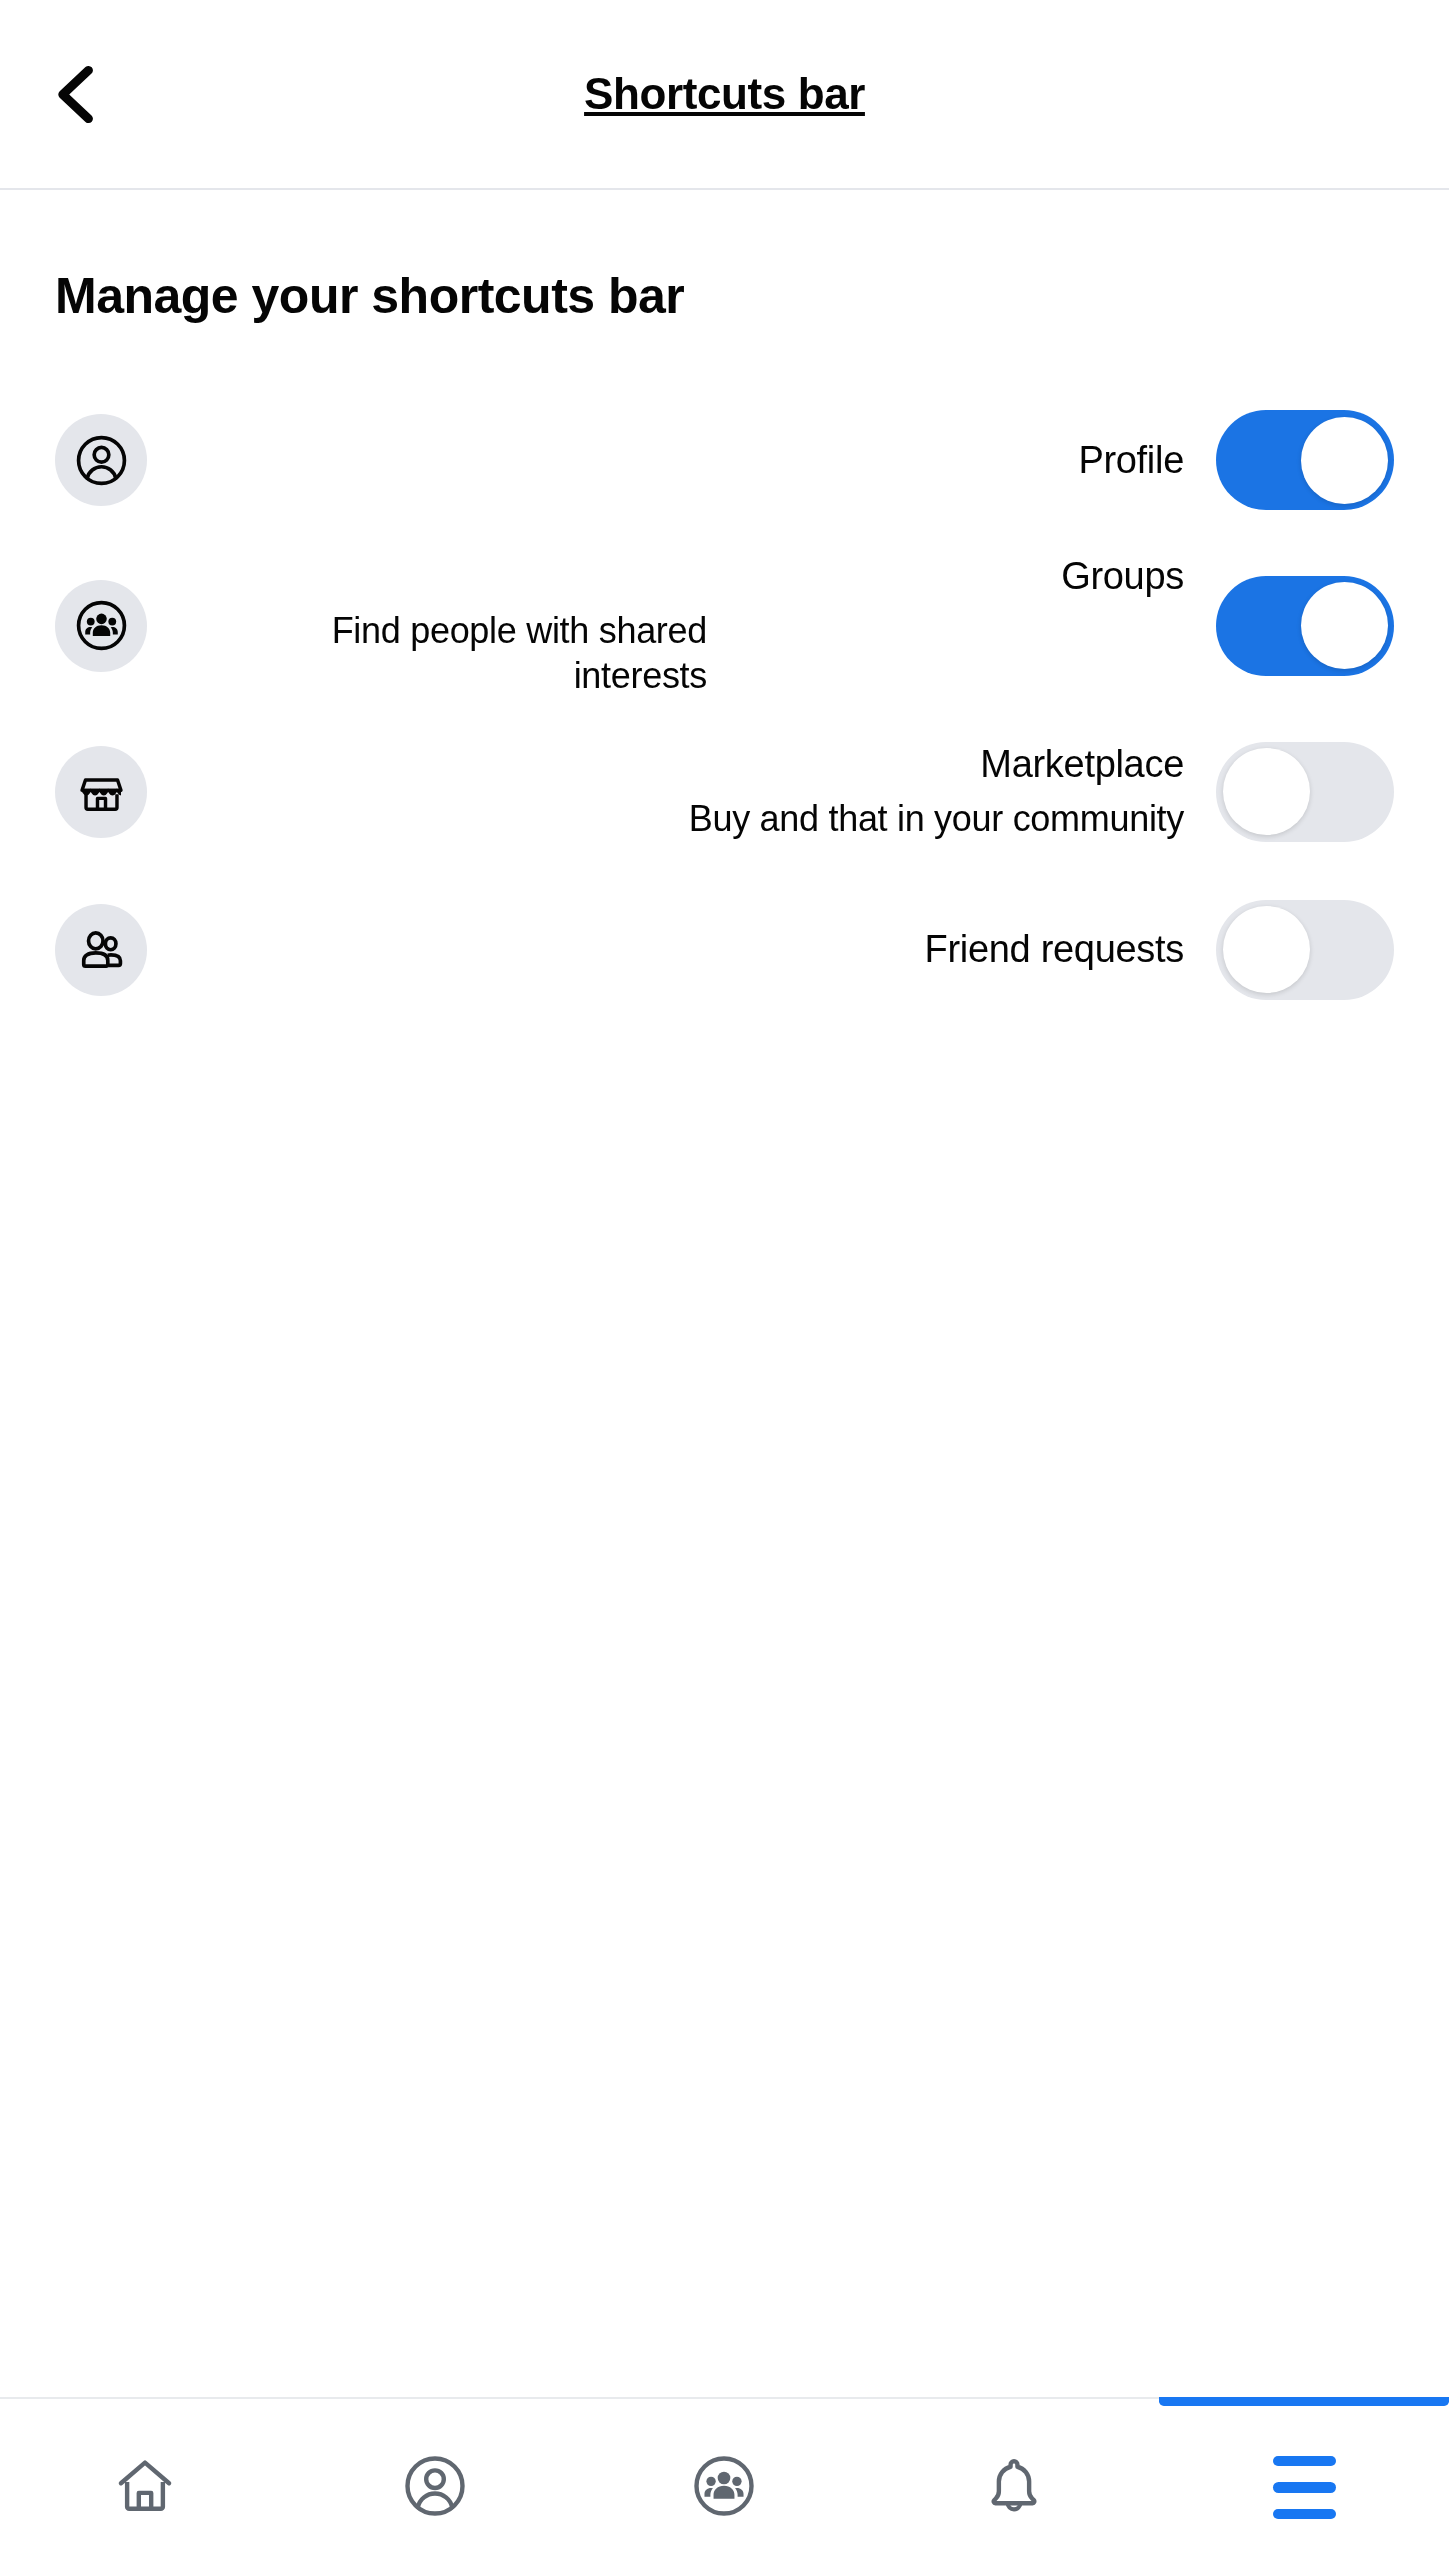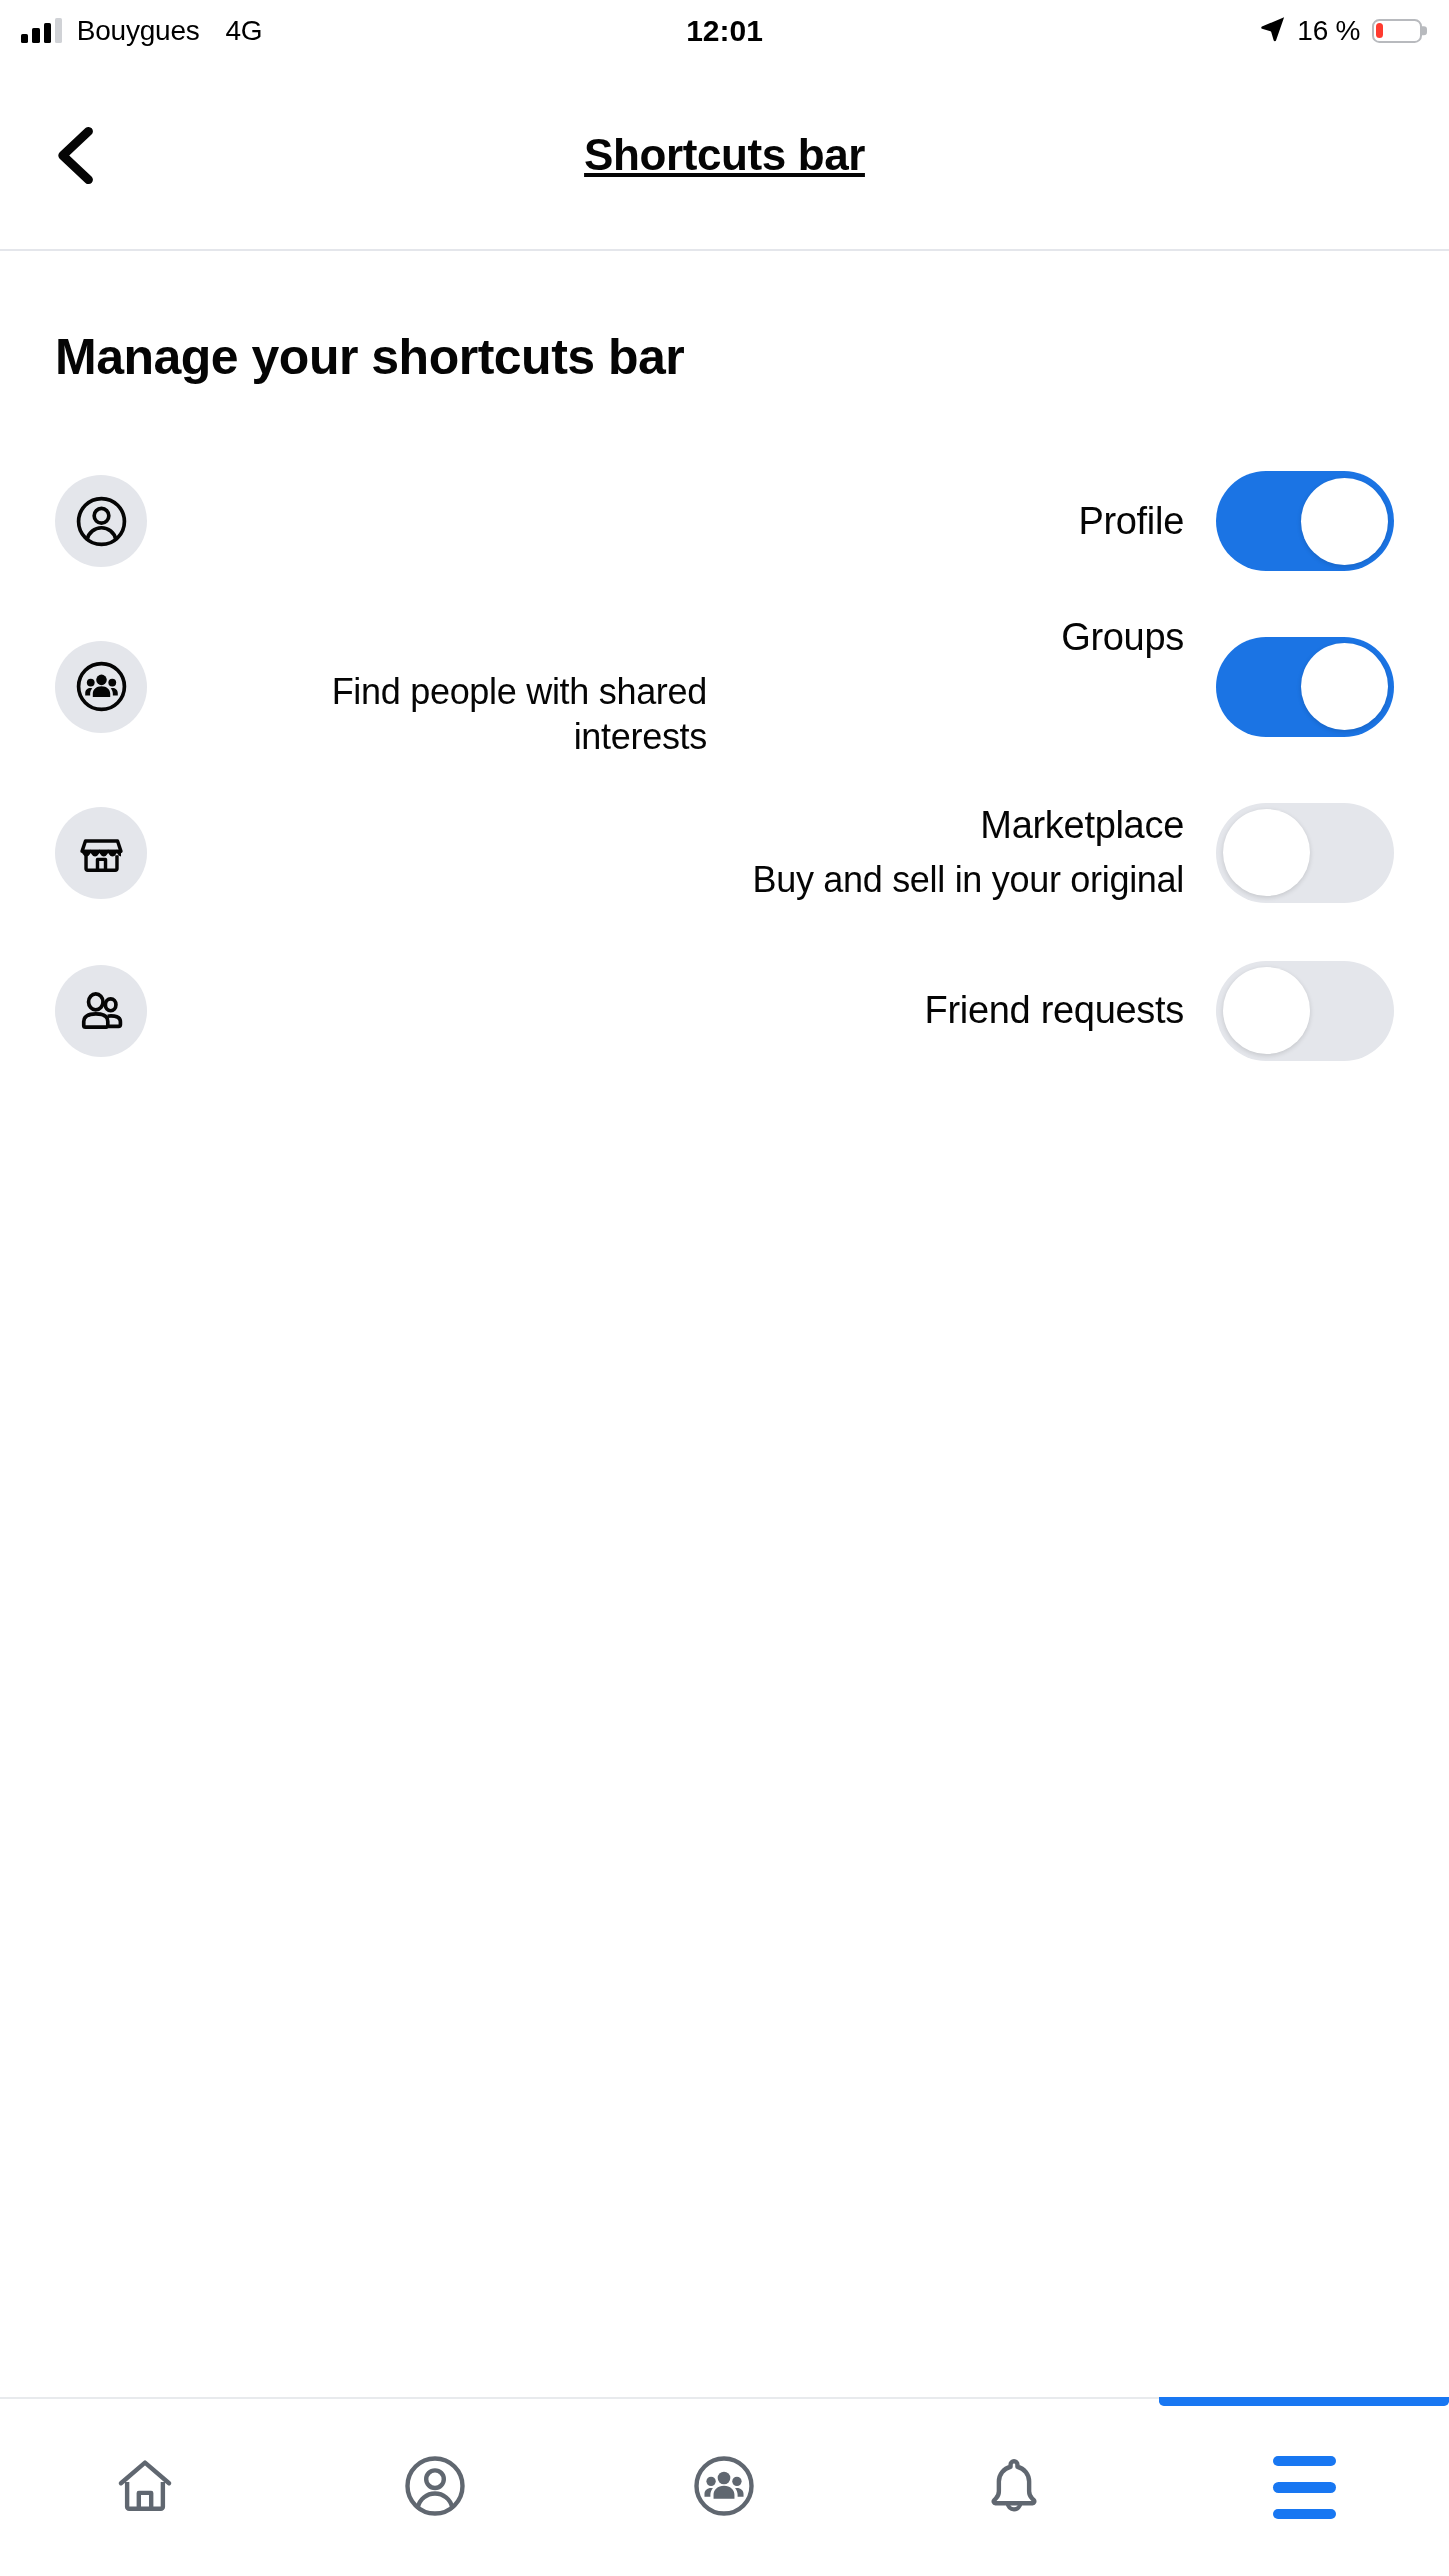--- a/index.html
+++ b/index.html
@@ -269,46 +269,20 @@
     width: 63px;
     height: 10.5px;
     border-radius: 5.6px;
   }
 </style>
 </head>
 <body>
 
 <div class="phone">
 
-  <div class="status-bar">
-    <div class="status-left">
-      <span class="signal-bars">
-        <i></i>
-          <i></i>
-          <i></i>
-          <i></i>
-      </span>
-      <span class="carrier-name">Bouygues</span>
-      <span class="network-type">4G</span>
-    </div>
-
-    <div class="status-clock">12:01</div>
-
-    <div class="status-right">
-      <span class="loc-arrow">
-        <svg width="27.4" height="27.4" viewBox="0 0 24 24">
-            <path d="M22 2 2.6 10.1c-.9.4-.8 1.7.1 2l7.3 2.2c.3.1.6.4.7.7l2.2 7.3c.3.9 1.6 1 2 .1L22 2z" fill="#000"></path>
-          </svg>
-      </span>
-      <span class="battery-pct">16 %</span>
-      <span class="battery">
-        <span class="battery-fill" id="batt-fill" style="width: 16%; background: rgb(255, 59, 48);"></span>
-      </span>
-    </div>
-  </div>
 
   <div class="nav-header">
     <div class="back-btn">
       <svg width="42" height="58" viewBox="0 0 26 36">
         <path d="M22 3 6 18l16 15" stroke="#050505" stroke-width="5.5" fill="none" stroke-linecap="round" stroke-linejoin="round"></path>
       </svg>
     </div>
     <div class="page-title">Shortcuts bar</div>
   </div>
 
@@ -356,21 +330,21 @@
             <svg width="55" height="55" viewBox="0 0 48 48">
         <path d="M10 14h28l3 9H7l3-9z" fill="none" stroke="#050505" stroke-width="3" stroke-linejoin="round"></path>
         <path d="M7 23h34" stroke="#050505" stroke-width="3"></path>
         <path d="M7 23c1.9 0 1.9 3 3.8 3s1.9-3 3.8-3 1.9 3 3.8 3 1.9-3 3.8-3 1.9 3 3.8 3 1.9-3 3.8-3 1.9 3 3.8 3 1.9-3 3.8-3 1.9 3 3.6 3" fill="none" stroke="#050505" stroke-width="3" stroke-linejoin="round"></path>
         <path d="M10.5 26.5V38a1.5 1.5 0 0 0 1.5 1.5h24a1.5 1.5 0 0 0 1.5-1.5V26.5" fill="none" stroke="#050505" stroke-width="3" stroke-linejoin="round"></path>
         <path d="M20.5 39.5V30h7v9.5" fill="none" stroke="#050505" stroke-width="3" stroke-linejoin="round"></path>
       </svg>
           </div>
           <div class="row-text">
             <div class="row-title">Marketplace</div>
-            <div class="row-sub">Buy and sell in your original</div>
+            <div class="row-sub">Buy and that in your community</div>
           </div>
           <div class="toggle off" style="background: rgb(228, 230, 235);">
             <span class="knob"></span>
           </div>
         </div>
         <div class="shortcut-row">
           <div class="icon-circle" style="background: rgb(228, 230, 235);">
             <svg width="55" height="55" viewBox="0 0 48 48">
         <ellipse cx="19" cy="16.5" rx="6.3" ry="7" fill="none" stroke="#050505" stroke-width="3.2"></ellipse>
         <ellipse cx="32" cy="19" rx="4.6" ry="5.2" fill="none" stroke="#050505" stroke-width="3.2"></ellipse>

